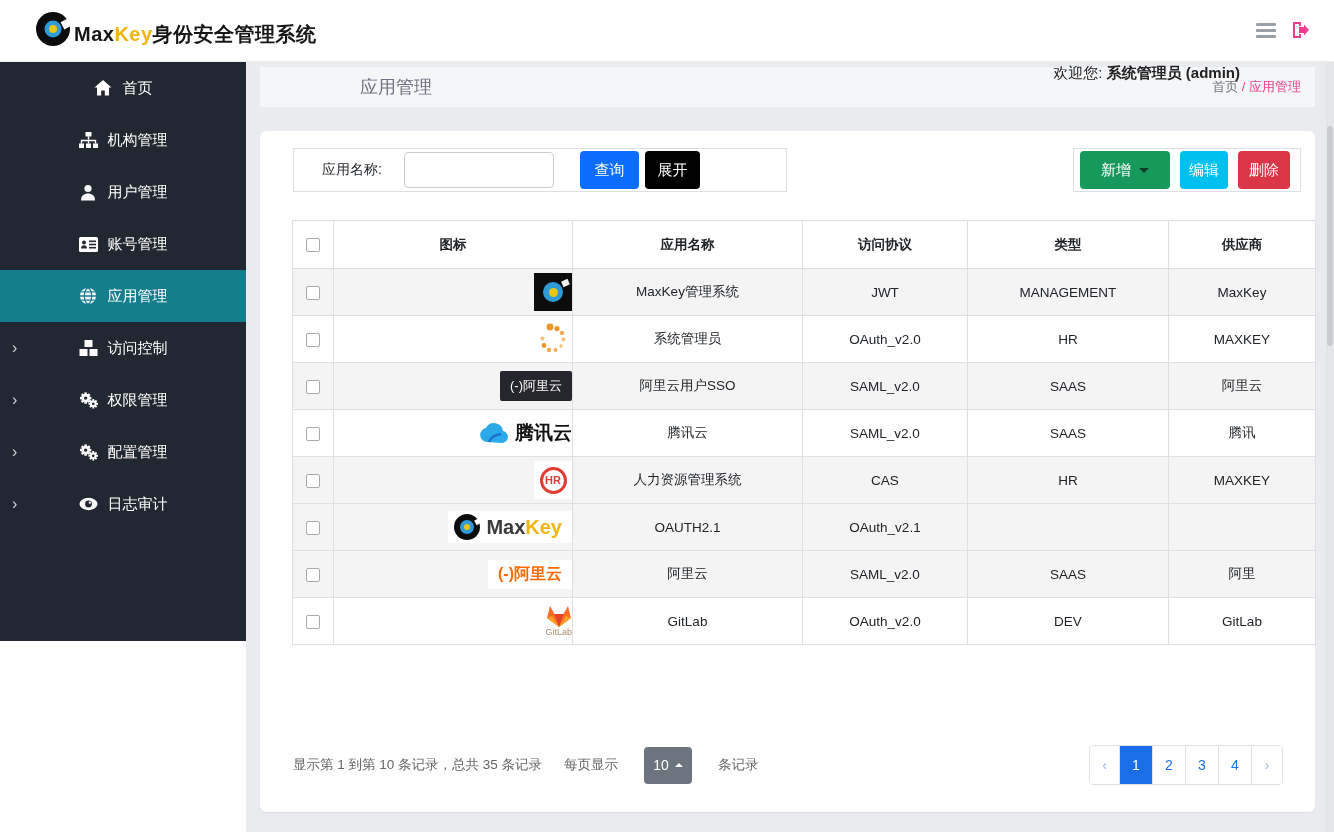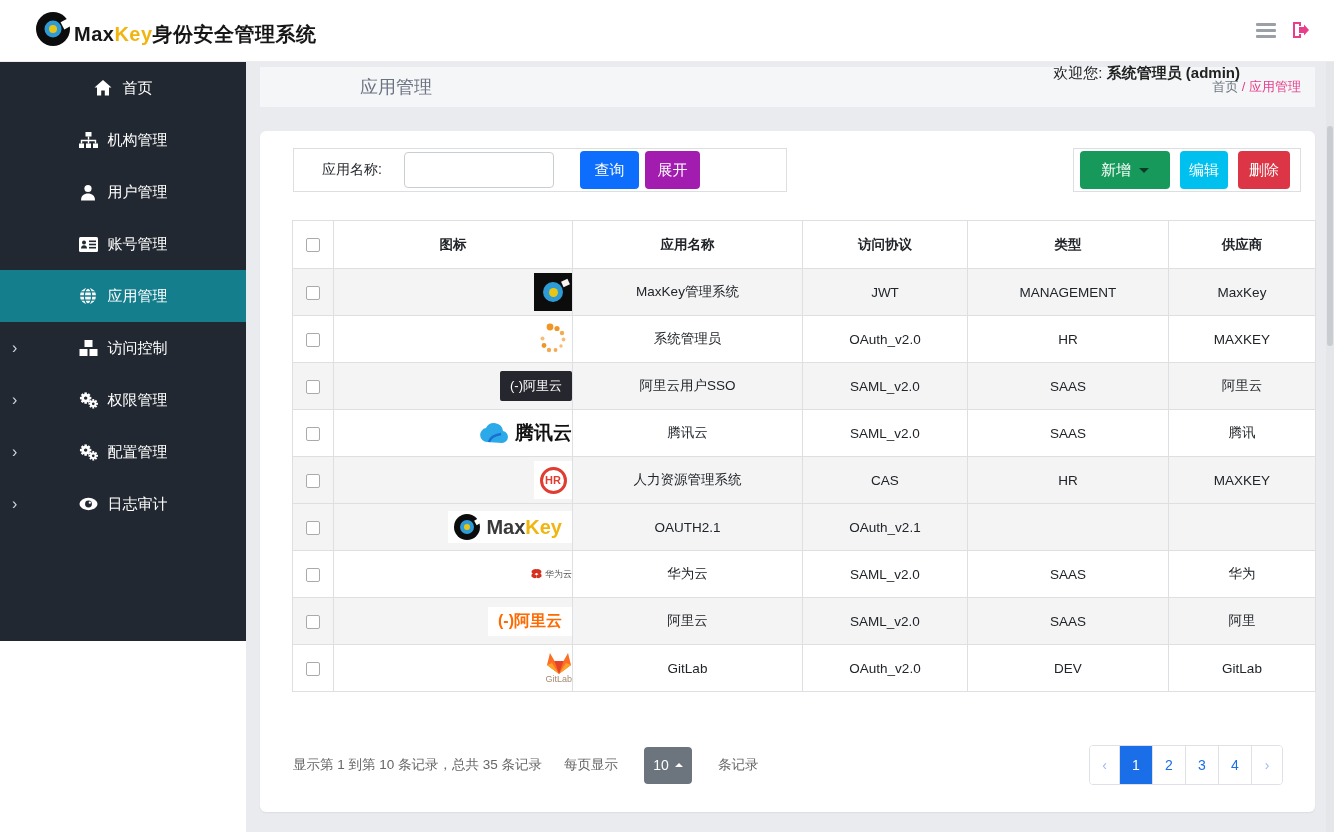--- a/index.html
+++ b/index.html
@@ -35,21 +35,21 @@
   .crumb-sep,.crumb-cur { color:#e83e8c; }
 
   .card { position:absolute; left:14px; top:69px; width:1055px; height:681px; background:#fff; border-radius:6px; box-shadow:0 1px 2px rgba(0,0,0,.06); }
 
   
   .querybox { position:absolute; left:33px; top:17px; width:494px; height:44px; border:1px solid #dcdfe2; display:flex; align-items:center; }
   .querylabel { margin-left:28px; font-size:14px; color:#1f2328; }
   .queryinput { margin-left:22px; width:150px; height:36px; border:1px solid #c9ced3; border-radius:4px; padding:0 8px; font-size:13px; outline:none; }
   .btn { border:none; border-radius:4px; font-size:15px; cursor:pointer; font-family:inherit; }
   .btn-query { margin-left:26px; width:59px; height:38px; background:#0d6efd; color:#fff; }
-  .btn-expand { margin-left:6px; width:55px; height:38px; background:#a21caf; color:#fff; }
+  .btn-expand { margin-left:6px; width:55px; height:38px; background:#000000; color:#fff; }
   .actionbox { position:absolute; left:813px; top:17px; width:228px; height:44px; border:1px solid #dcdfe2; display:flex; align-items:center; gap:10px; padding:0 6px; }
   .btn-add { width:90px; height:38px; background:#18995c; color:#fff; display:inline-flex; align-items:center; justify-content:center; gap:8px; }
   .caret-down { width:0; height:0; border-left:5px solid transparent; border-right:5px solid transparent; border-top:5px solid #0b3c24; }
   .btn-edit { width:48px; height:38px; background:#00c0ef; color:#fff; }
   .btn-del { width:52px; height:38px; background:#dc3545; color:#fff; }
 
   
   .apptable { position:absolute; left:32px; top:89px; width:1023px; border-collapse:collapse; table-layout:fixed; }
   .apptable th, .apptable td { border:1px solid #dddfe2; text-align:center; vertical-align:middle; font-size:13.5px; color:#212529; overflow:hidden; }
   .apptable th { height:48px; font-weight:bold; background:#fff; }
@@ -396,40 +396,20 @@
           <span><span class="max">Max</span><span class="key">Key</span></span>
         </span>
               </div>
             </td>
         <td>OAUTH2.1</td>
         <td>OAuth_v2.1</td>
         <td></td>
         <td></td>
       </tr>
 
-      <tr>
-        <td><input type="checkbox" class="chk" style=""></td>
-        <td>
-              <div class="iconcell">
-                <span class="huawei">
-          <svg width="13" height="12" viewBox="0 0 13 12">
-                    <ellipse cx="4.5" cy="3.5" rx="3" ry="2.2" fill="#d42f1f" transform="rotate(-30 4.5 3.5)"></ellipse>
-                    <ellipse cx="8.5" cy="3.5" rx="3" ry="2.2" fill="#d42f1f" transform="rotate(30 8.5 3.5)"></ellipse>
-                    <ellipse cx="4" cy="8" rx="2.8" ry="2" fill="#d42f1f" transform="rotate(25 4 8)"></ellipse>
-                    <ellipse cx="9" cy="8" rx="2.8" ry="2" fill="#d42f1f" transform="rotate(-25 9 8)"></ellipse>
-                  </svg>
-          <span>华为云</span>
-                </span>
-              </div>
-            </td>
-        <td>华为云</td>
-        <td>SAML_v2.0</td>
-        <td>SAAS</td>
-        <td>华为</td>
-      </tr>
 
       <tr class="stripe">
         <td><input type="checkbox" class="chk" style=""></td>
         <td>
               <div class="iconcell">
                 <span class="aliyun-orange">(-)阿里云</span>
               </div>
             </td>
         <td>阿里云</td>
         <td>SAML_v2.0</td>

